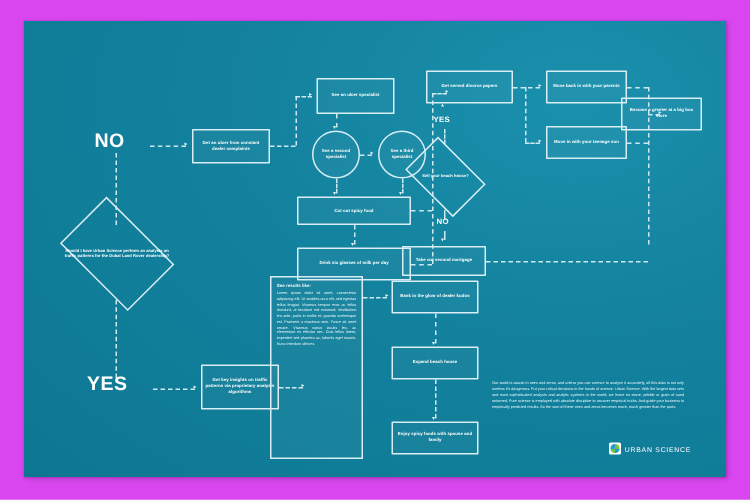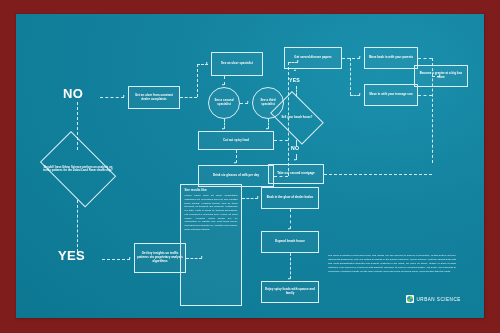--- a/index.html
+++ b/index.html
@@ -2,21 +2,21 @@
 <html><head>
 <meta charset="utf-8">
 <style>
   html,body{margin:0;padding:0;}
   body{
     width:500px;height:333px;overflow:hidden;
     background:#ffffff;
     font-family:"Liberation Sans", sans-serif;
   }
   #page{
-    position:relative;width:500px;height:333px;background:#7f1d1d;
+    position:relative;width:500px;height:333px;background:#d946ef;
   }
   
   #canvas{
     position:absolute;left:16px;top:14px;width:468px;height:304px;
     background:
       radial-gradient(ellipse at 78% 18%, #1a90ad 0%, #14839f 38%, #107d99 70%, #0d7791 100%);
     box-shadow:0 0 0 1px rgba(0,0,0,0.06), 1px 1px 3px rgba(0,0,0,0.18);
     overflow:hidden;
   }
   .node{

